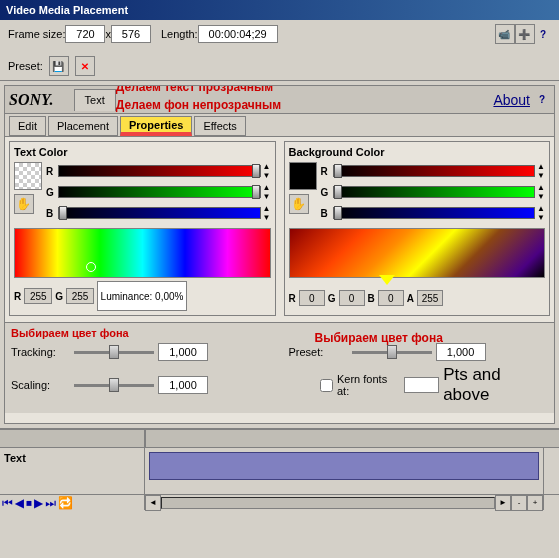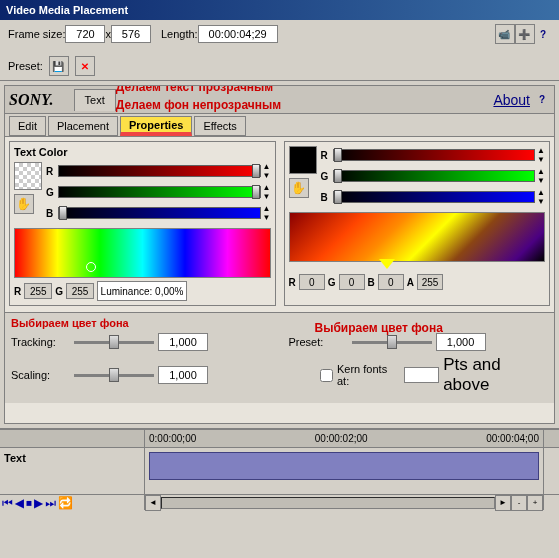--- a/index.html
+++ b/index.html
@@ -348,25 +348,26 @@
             background:linear-gradient(to right, hsl(0,100%,50%), hsl(30,100%,50%), hsl(60,100%,50%), hsl(90,100%,50%), hsl(120,100%,50%), hsl(150,100%,50%), hsl(180,100%,50%), hsl(210,100%,50%), hsl(240,100%,50%), hsl(270,100%,50%), hsl(300,100%,50%), hsl(330,100%,50%), hsl(360,100%,50%));
             position:relative;">
           <div style="position:absolute;width:10px;height:10px;border:1px solid white;border-radius:50%;bottom:5px;left:30%;transform:translateX(-50%);"></div>
         </div>
 
         <div style="display:flex; align-items:center; gap:3px; margin-top:3px;">
           <span style="font-size:10px;font-weight:bold;">R</span>
           <input class="rgb-val-input" style="width: 28px; height: 16px; border: 1px solid rgb(128, 128, 128); background: rgb(212, 208, 200); font-size: 10px; text-align: center;" value="255">
           <span style="font-size:10px;font-weight:bold;">G</span>
           <input class="rgb-val-input" style="width: 28px; height: 16px; border: 1px solid rgb(128, 128, 128); background: rgb(212, 208, 200); font-size: 10px; text-align: center;" value="255">
-          <input class="luminance-input" style="width: 90px; height: 20px; border: 1px solid rgb(128, 128, 128); background: white; font-size: 10px; text-align: center;" value="Luminance: 0,00%">
+          <input class="luminance-input" style="width: 90px; height: 30px; border: 1px solid rgb(128, 128, 128); background: white; font-size: 10px; text-align: center;" value="Luminance: 0,00%">
         </div>
       </div>
 
       <div style="flex:1; border:1px solid #808080; padding:4px; background:#e8e4dc; position:relative;">
+        <div class="section-title">Background Color</div>
 
         <div style="position:absolute; bottom:-30px; left:30px; color:#cc0000; font-size:12px; font-weight:bold; white-space:nowrap; z-index:10;">Выбираем цвет фона</div>
 
         <div style="display:flex; gap:4px; align-items:flex-start;">
 
           <div style="display:flex; flex-direction:column; gap:2px;">
             <div style="width:28px; height:28px; border:1px solid #808080; background:black;"></div>
             <div class="picker-icon">✋</div>
           </div>
 
@@ -457,25 +458,20 @@
           <span style="font-size:17px;">Pts and above</span>
         </div>
       </div>
     </div>
   </div>
 
   <div style="background:#d4d0c8; border-top:2px solid #808080; height:130px;">
 
     <div style="display:flex; background:#c0bdb5; height:18px; border-bottom:1px solid #808080; align-items:center;">
       <div style="width:145px; border-right:1px solid #808080; height:100%;"></div>
-      <div style="flex:1; display:flex; align-items:center; padding:0 4px; font-size:10px; justify-content:space-between;">
-        <span>0:00:00;00</span>
-        <span>00:00:02;00</span>
-        <span>00:00:04;00</span>
-      </div>
       <div style="width:16px; border-left:1px solid #808080; height:100%;"></div>
     </div>
 
     <div style="display:flex; height:46px;">
       <div style="width:145px; border-right:1px solid #808080; padding:4px; font-size:11px; font-weight:bold; background:#d4d0c8;">Text</div>
       <div style="flex:1; padding:4px 4px; position:relative;">
         <div style="background:#8080c0; height:28px; border:1px solid #404080; width:100%;"></div>
       </div>
       <div style="width:16px; border-left:1px solid #808080;"></div>
     </div>

